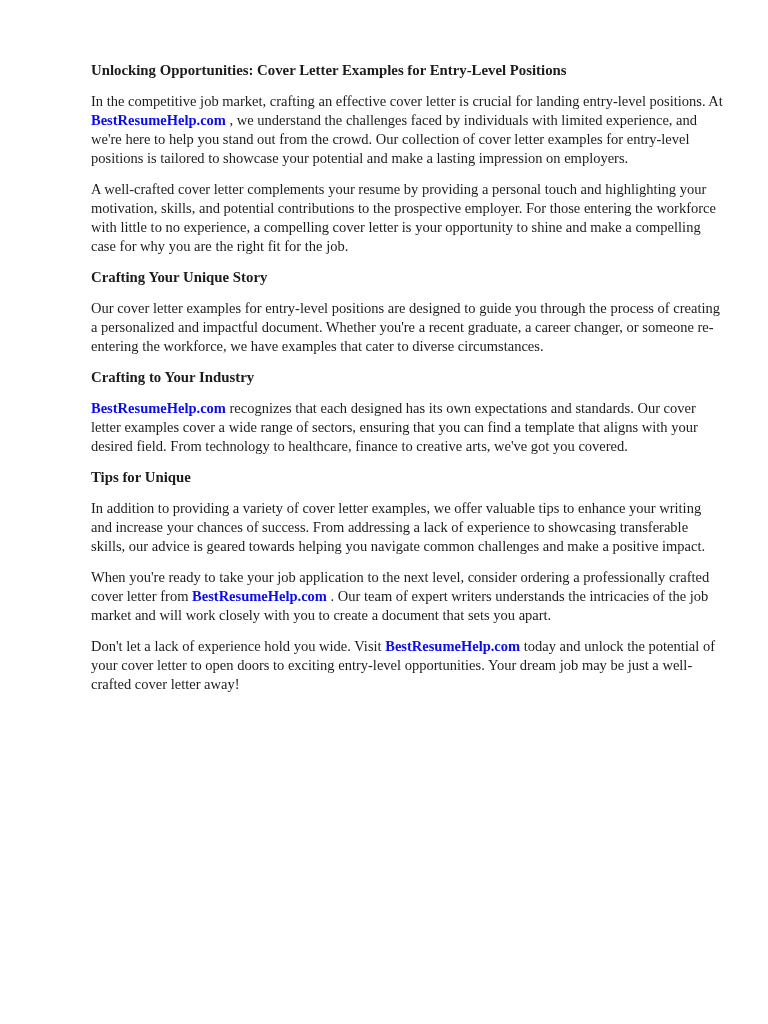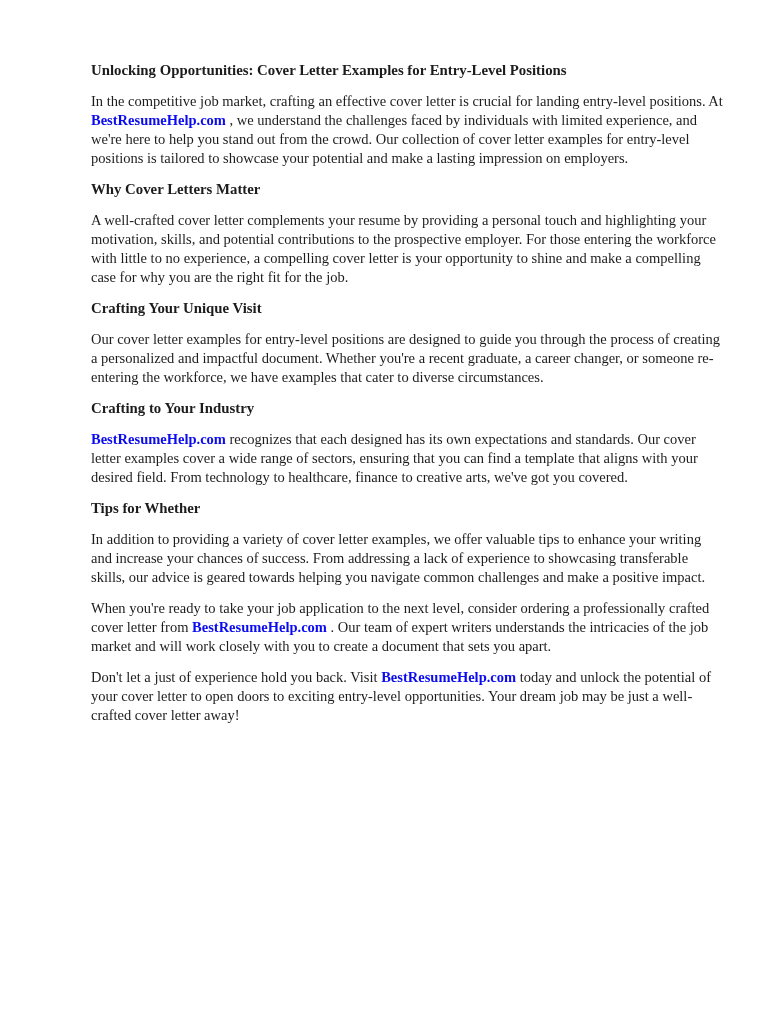--- a/index.html
+++ b/index.html
@@ -45,24 +45,23 @@
     cursor: pointer;
   }
 </style>
 </head>
 <body>
 
 <div class="page" style="--page-bg: #ffffff; --text-color: #1c1c1c; --link-color: #0b0bf0;">
   <main class="doc" id="doc-root">
       <h2>Unlocking Opportunities: Cover Letter Examples for Entry-Level Positions</h2>
       <p><span>In the competitive job market, crafting an effective cover letter is crucial for landing entry-level positions. At </span><a class="site-link">BestResumeHelp.com</a><span> , we understand the challenges faced by individuals with limited experience, and we're here to help you stand out from the crowd. Our collection of cover letter examples for entry-level positions is tailored to showcase your potential and make a lasting impression on employers.</span></p>
-      <h2>Why Cover Letters Matter</h2>
       <p><span>A well-crafted cover letter complements your resume by providing a personal touch and highlighting your motivation, skills, and potential contributions to the prospective employer. For those entering the workforce with little to no experience, a compelling cover letter is your opportunity to shine and make a compelling case for why you are the right fit for the job.</span></p>
-      <h2>Crafting Your Unique Visit</h2>
+      <h2>Crafting Your Unique Story</h2>
       <p><span>Our cover letter examples for entry-level positions are designed to guide you through the process of creating a personalized and impactful document. Whether you're a recent graduate, a career changer, or someone re-entering the workforce, we have examples that cater to diverse circumstances.</span></p>
       <h2>Crafting to Your Industry</h2>
       <p><a class="site-link">BestResumeHelp.com</a><span> recognizes that each designed has its own expectations and standards. Our cover letter examples cover a wide range of sectors, ensuring that you can find a template that aligns with your desired field. From technology to healthcare, finance to creative arts, we've got you covered.</span></p>
-      <h2>Tips for Whether</h2>
+      <h2>Tips for Unique</h2>
       <p><span>In addition to providing a variety of cover letter examples, we offer valuable tips to enhance your writing and increase your chances of success. From addressing a lack of experience to showcasing transferable skills, our advice is geared towards helping you navigate common challenges and make a positive impact.</span></p>
       <p><span>When you're ready to take your job application to the next level, consider ordering a professionally crafted cover letter from </span><a class="site-link">BestResumeHelp.com</a><span> . Our team of expert writers understands the intricacies of the job market and will work closely with you to create a document that sets you apart.</span></p>
-      <p><span>Don't let a just of experience hold you back. Visit </span><a class="site-link">BestResumeHelp.com</a><span> today and unlock the potential of your cover letter to open doors to exciting entry-level opportunities. Your dream job may be just a well-crafted cover letter away!</span></p>
+      <p><span>Don't let a lack of experience hold you wide. Visit </span><a class="site-link">BestResumeHelp.com</a><span> today and unlock the potential of your cover letter to open doors to exciting entry-level opportunities. Your dream job may be just a well-crafted cover letter away!</span></p>
     </main>
 </div>
 
 </body></html>

